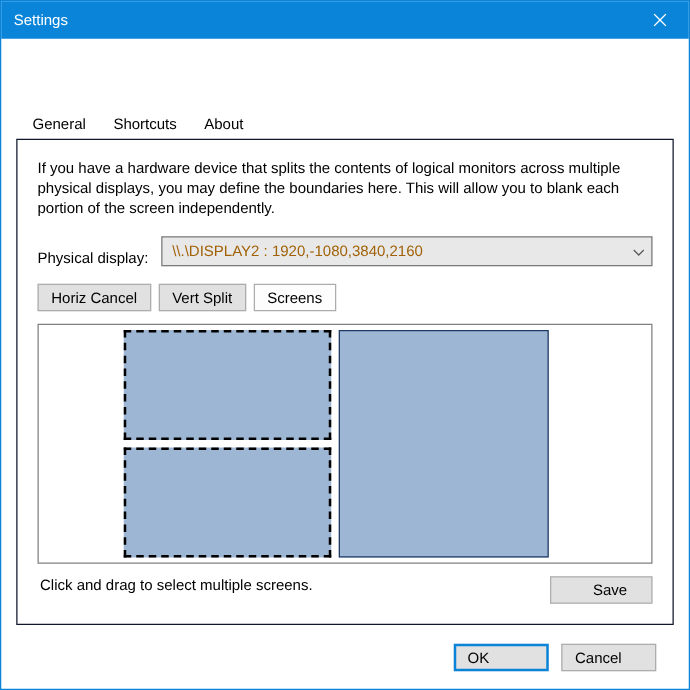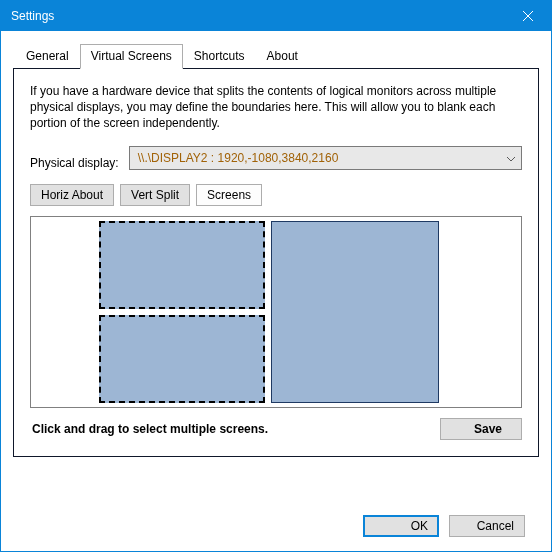--- a/index.html
+++ b/index.html
@@ -1,44 +1,44 @@
 <!DOCTYPE html>
 <html><head>
 <meta charset="utf-8">
 <style>
 * { box-sizing: border-box; font-family: "Segoe UI", Tahoma, sans-serif; }
 body { margin: 0; padding: 0; background: #fff; font-size: 12px; color: #000; }
-.window { width: 552px; height: 552px; border: 1px solid #0a84d8; box-shadow: 0 4px 16px rgba(0,0,0,.25); display: flex; flex-direction: column; background: #fff; }
+.window { width: 552px; height: 552px; border: 1px solid #0a84d8; box-shadow: 0 4px 16px rgba(0,0,0,.25); display: flex; flex-direction: column; background: #fff; gap: 32px; }
 .titlebar { height: 30px; background: #0a84d8; display: flex; align-items: center; color: #fff; font-size: 12px; padding-left: 10px; }
 .titlebar .title { flex: 1; }
 .titlebar .close { width: 46px; height: 30px; display: flex; align-items: center; justify-content: center; }
 .titlebar .close svg { stroke: #fff; stroke-width: 1; }
 .content { flex: 1; padding: 12px 12px 14px 12px; display: flex; flex-direction: column; }
-.tabs { position: relative; }
+.tabs { position: relative; margin-top: 12px; }
 .tab-row { display: flex; gap: 0; align-items: flex-end; position: relative; z-index: 2; margin-left: 2px; }
 .tab { padding: 4px 10px 5px 10px; border: 1px solid transparent; border-bottom: none; background: transparent; cursor: default; font-size: 12px; color: #000; }
 .tab.active { background: #fff; border-color: #adadad; border-bottom: 1px solid #fff; position: relative; top: 1px; }
 .tab-panel { border: 1px solid #0f172a; background: #fff; padding: 14px 16px 16px 16px; position: relative; z-index: 1; }
 .intro { line-height: 1.35; margin-bottom: 14px; }
 .row { display: flex; align-items: flex-end; gap: 10px; margin-bottom: 14px; }
 .row label { white-space: nowrap; }
 .select { flex: 1; position: relative; }
 .select-box { border: 1px solid #7a7a7a; background: #e8e8e8; height: 24px; display: flex; align-items: center; padding: 0 24px 0 8px; font-size: 12px; color: #a16207; }
 .select .chev { position: absolute; right: 6px; top: 50%; transform: translateY(-50%); }
 .select .chev svg { stroke: #5a5a5a; stroke-width: 1; fill: none; }
 .btn-row { display: flex; gap: 6px; margin-bottom: 10px; }
 .btn { border: 1px solid #adadad; background: #e1e1e1; padding: 3px 10px; font-size: 12px; cursor: default; }
 .btn.light { background: #fdfdfd; }
 .canvas { border: 1px solid #808080; background: #fff; height: 192px; position: relative; overflow: hidden; }
 .screen { position: absolute; border: 1px solid #1f3a63; background: #9db6d4; }
 .screen.sel { border: 2px dashed #000; }
-.hint-row { display: flex; align-items: center; margin-top: 10px; font-weight: bold; }
+.hint-row { display: flex; margin-top: 10px; }
 .hint-row .hint { flex: 1; padding-left: 2px; }
 .footer { display: flex; justify-content: flex-end; gap: 10px; padding: 0 14px 0 0; margin-top: auto; }
-.footer .btn { min-width: 76px; text-align: right; }
+.footer .btn { min-width: 76px; text-align: left; }
 .footer .btn.primary { border: 2px solid #0a84d8; background: #e1e1e1; padding: 2px 9px; }
 .save-btn { min-width: 82px; text-align: center; padding-left: 24px; }
 </style>
 </head>
 <body>
 
 <div class="window">
 
   <div class="titlebar">
     <span class="title">Settings</span>
@@ -47,42 +47,41 @@
           <line x1="0" y1="0" x2="10" y2="10"></line>
           <line x1="10" y1="0" x2="0" y2="10"></line>
         </svg>
     </div>
   </div>
 
   <div class="content">
     <div class="tabs">
       <div class="tab-row">
         <div class="tab">General</div>
-        <div class="tab active">Virtual Screens</div>
         <div class="tab">Shortcuts</div>
         <div class="tab">About</div>
       </div>
       <div class="tab-panel">
 
         <div class="intro">If you have a hardware device that splits the contents of logical monitors across multiple physical displays, you may define the boundaries here. This will allow you to blank each portion of the screen independently.</div>
 
         <div class="row">
           <label>Physical display:</label>
           <div class="select">
             <div class="select-box">\\.\DISPLAY2 : 1920,-1080,3840,2160</div>
             <span class="chev">
               <svg width="10" height="6" viewBox="0 0 10 6">
                   <polyline points="1,1 5,5 9,1"></polyline>
                 </svg>
             </span>
           </div>
         </div>
 
         <div class="btn-row">
-          <div class="btn">Horiz About</div>
+          <div class="btn">Horiz Cancel</div>
           <div class="btn">Vert Split</div>
           <div class="btn light">Screens</div>
         </div>
 
         <div class="canvas">
           <div class="screen sel" style="left:68px; top:4px; width:166px; height:88px;"></div>
           <div class="screen sel" style="left:68px; top:98px; width:166px; height:88px;"></div>
           <div class="screen" style="left:240px; top:4px; width:168px; height:182px;"></div>
         </div>
 

